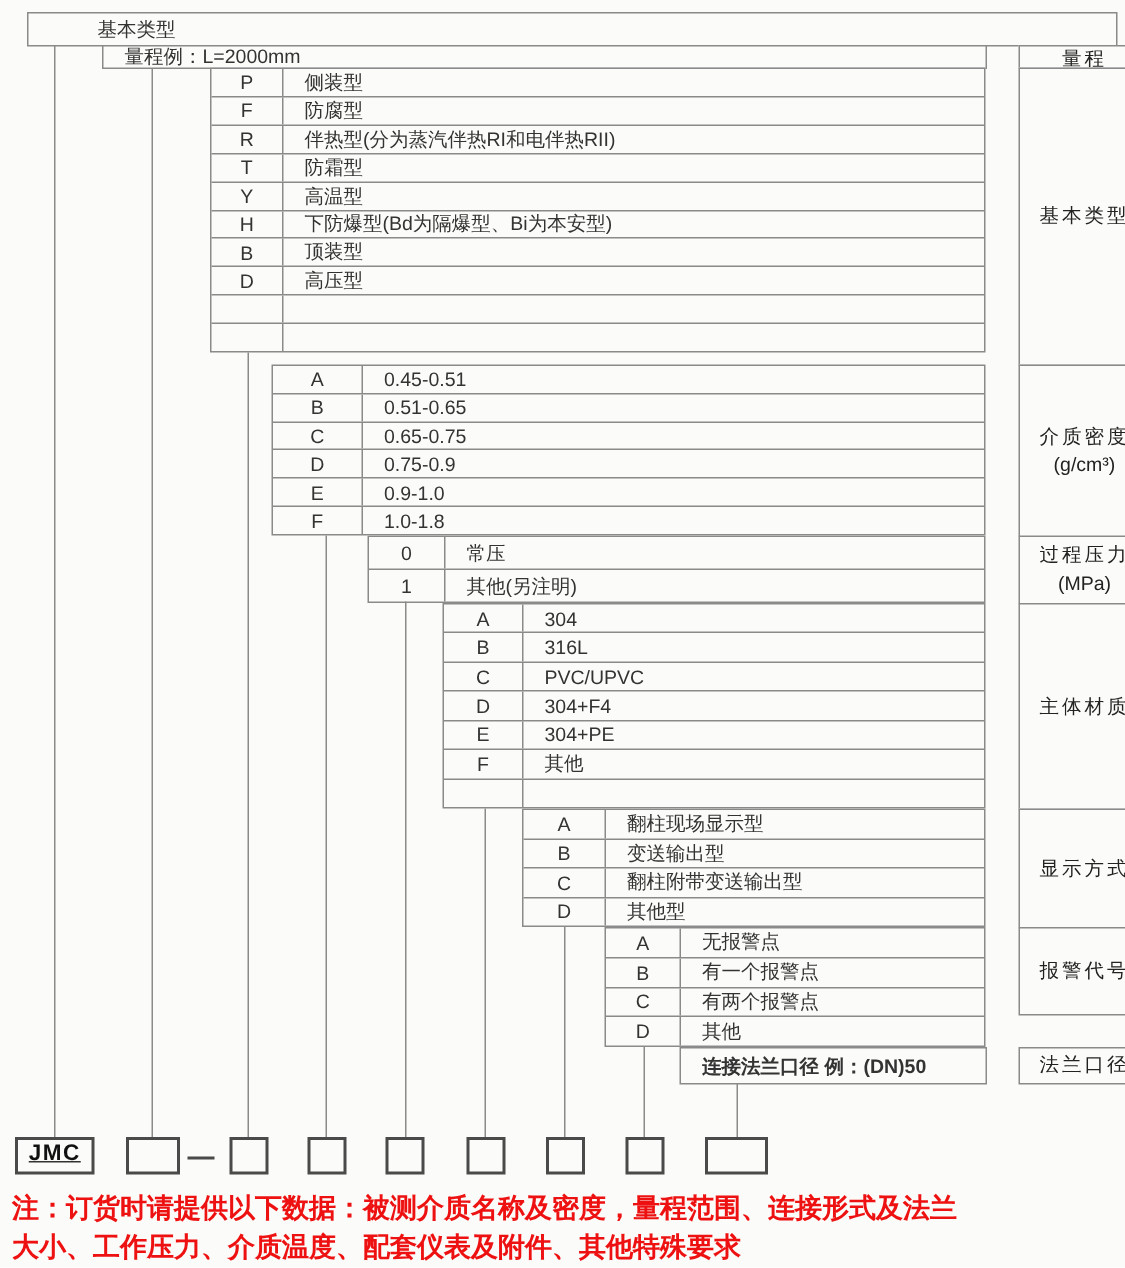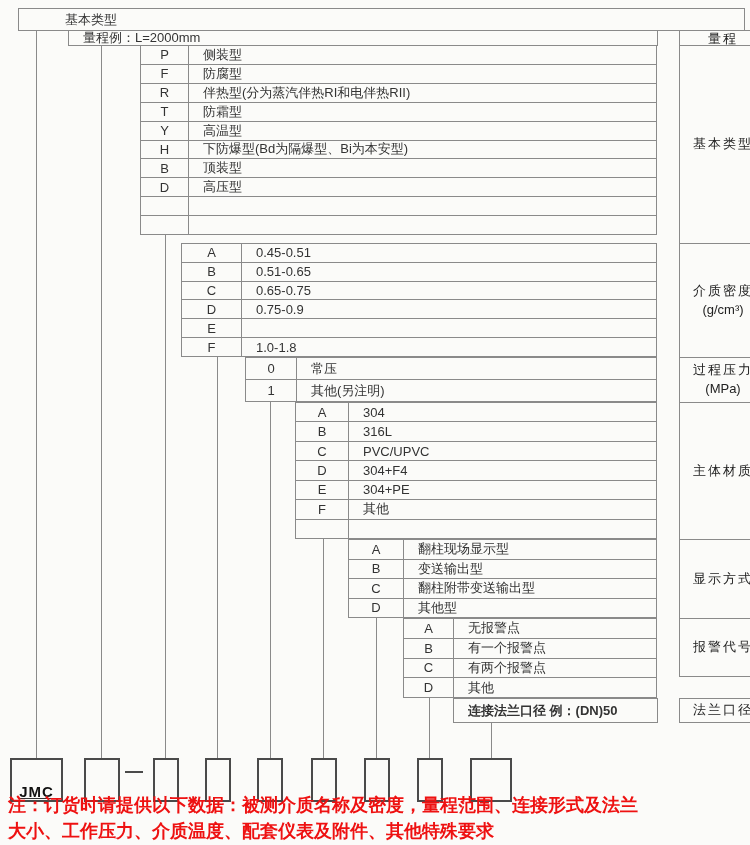--- a/index.html
+++ b/index.html
@@ -28,21 +28,21 @@
   .b-material .code{width:53px;}
   .b-display  .code{width:55px;}
   .b-alarm    .code{width:50px;}
   .cat{
     position:absolute;left:679px;width:88px;border:1px solid var(--line);box-sizing:border-box;
     display:flex;flex-direction:column;align-items:center;justify-content:center;
     font-family:Liberation Sans, sans-serif;font-size:13px;color:#222;
     letter-spacing:2px;text-align:center;background:var(--bg);line-height:1.45;
   }
   .vline{position:absolute;width:1px;background:var(--line);}
-  .obox{position:absolute;top:758px;height:44px;border:2px solid var(--box-line);box-sizing:border-box;background:var(--bg);display:flex;align-items:flex-end;justify-content:center;text-decoration:underline;}
+  .obox{position:absolute;top:758px;height:25px;border:2px solid var(--box-line);box-sizing:border-box;background:var(--bg);display:flex;align-items:flex-start;justify-content:center;text-decoration:underline;}
   .model-prefix{font-weight:bold;font-size:15px;letter-spacing:1px;color:#111;}
   .dashbar{position:absolute;top:771px;height:2px;background:var(--box-line);}
   .note{
     position:absolute;left:8px;top:792px;width:740px;
     color:var(--red);font-weight:bold;font-size:18px;line-height:26px;white-space:nowrap;
   }
 </style>
 </head>
 <body>
 
@@ -156,20 +156,21 @@
           <span class="desc">0.65-0.75</span>
         </div>
 
         <div class="row">
           <span class="code">D</span>
           <span class="desc">0.75-0.9</span>
         </div>
 
         <div class="row">
           <span class="code">E</span>
+          <span class="desc">0.9-1.0</span>
         </div>
 
         <div class="row">
           <span class="code">F</span>
           <span class="desc">1.0-1.8</span>
         </div>
       </div>
   </div>
 
   <div class="block b-pressure" style="left:245px;top:357px;width:412px;height:45px;">

